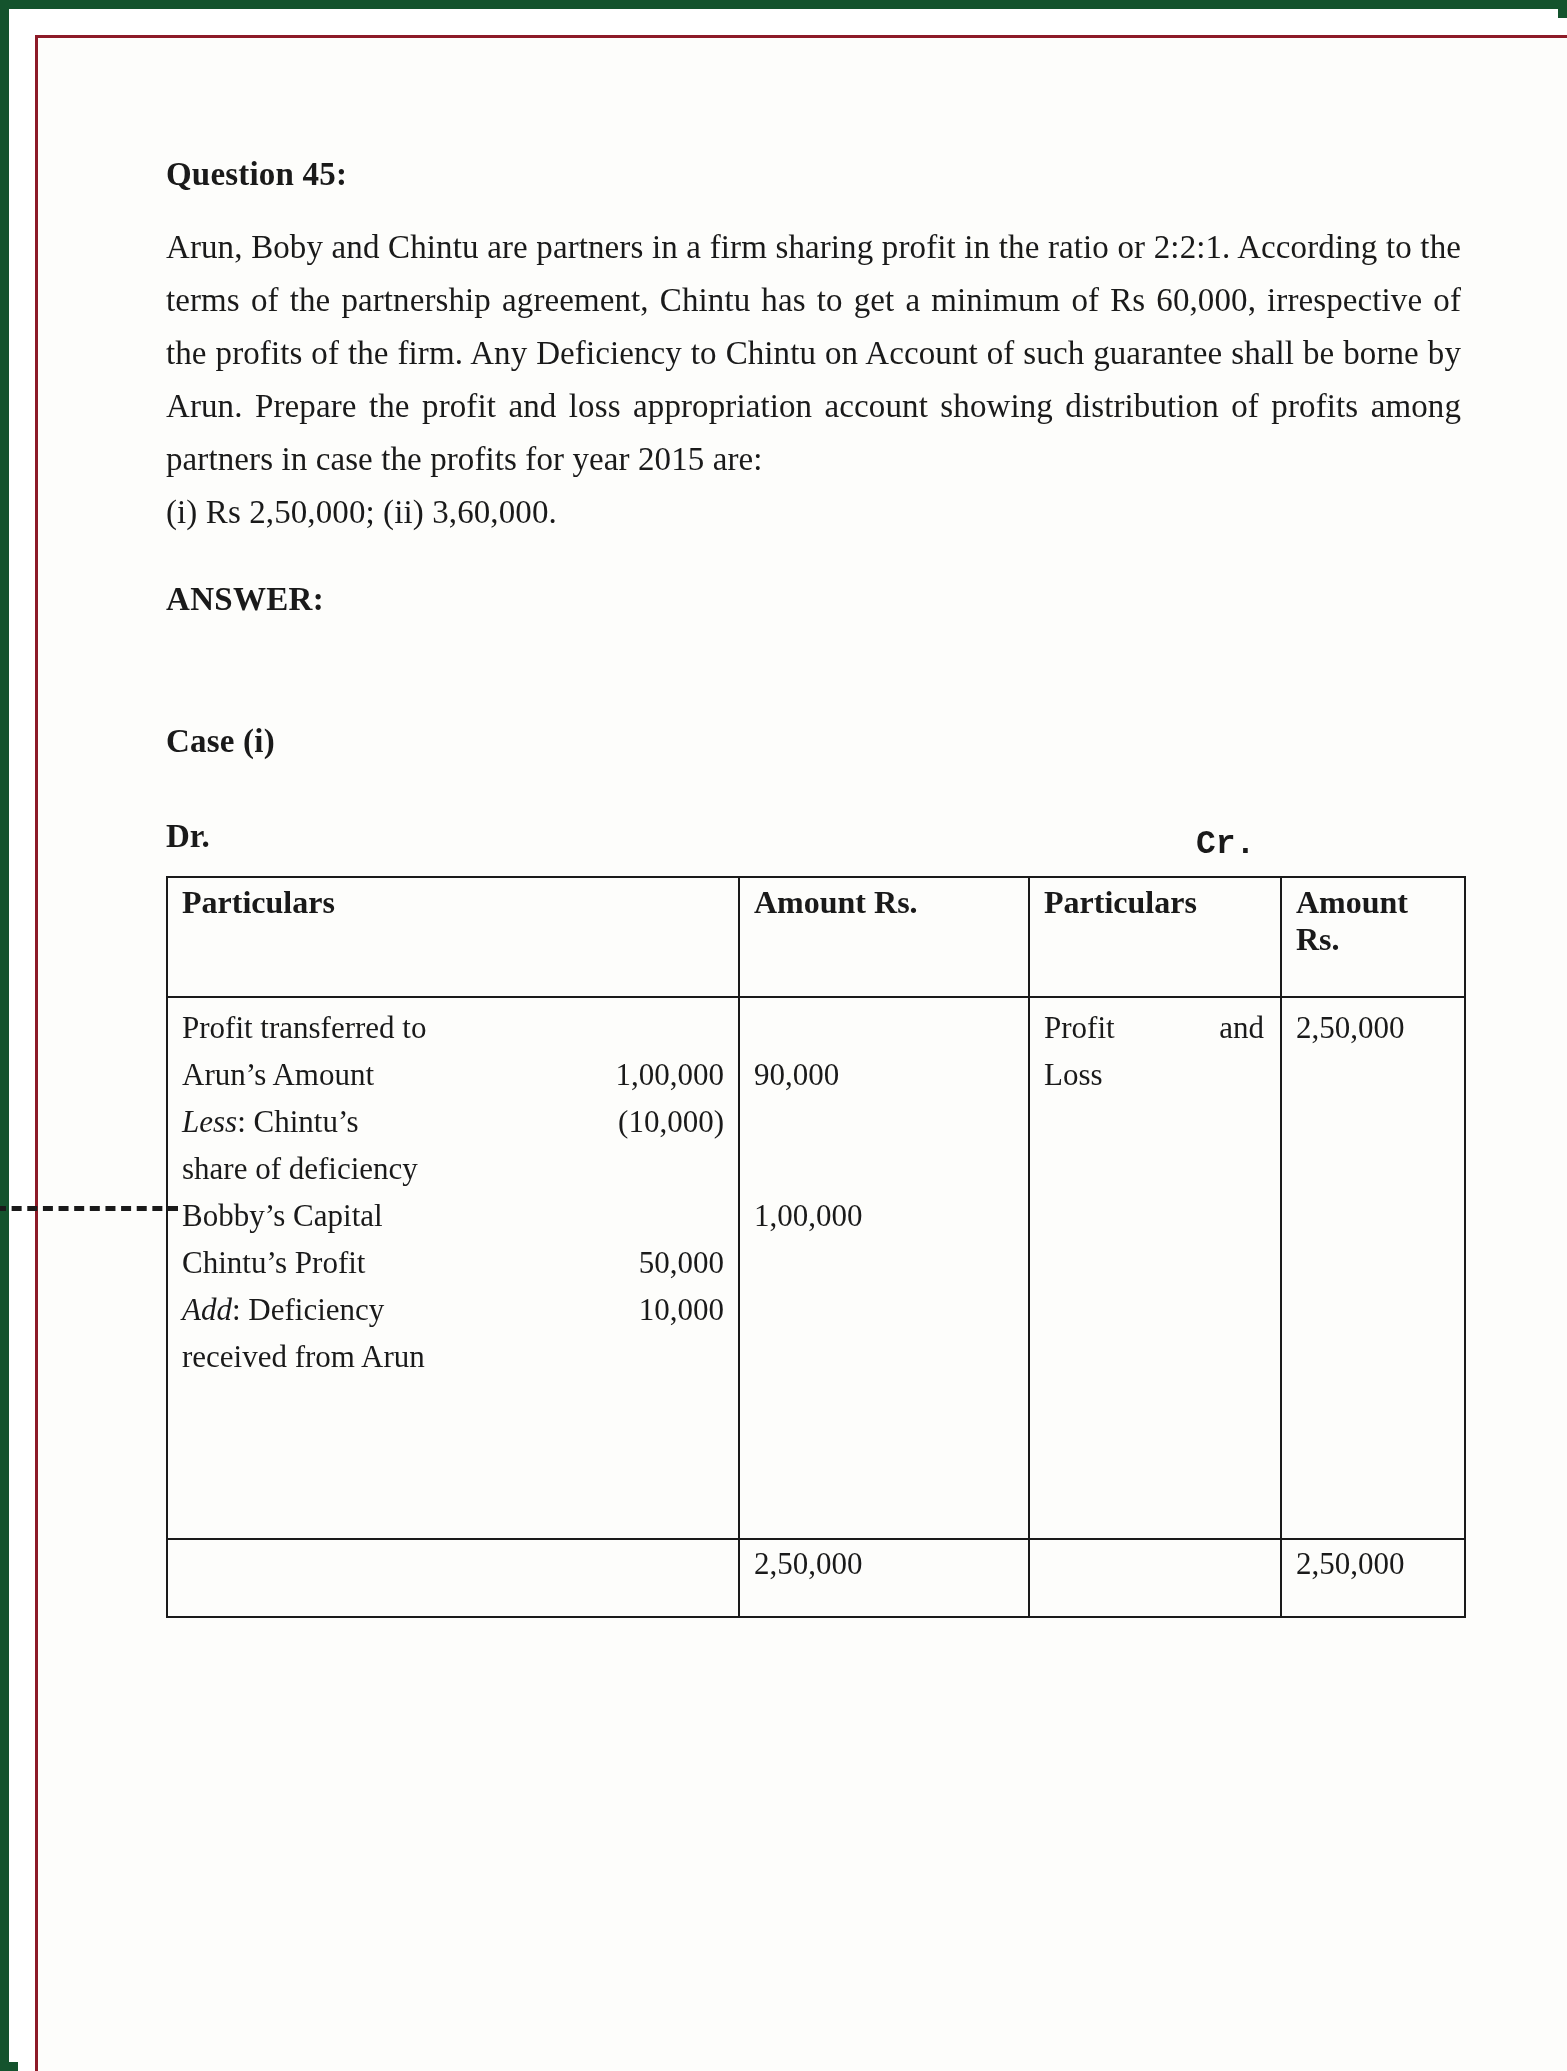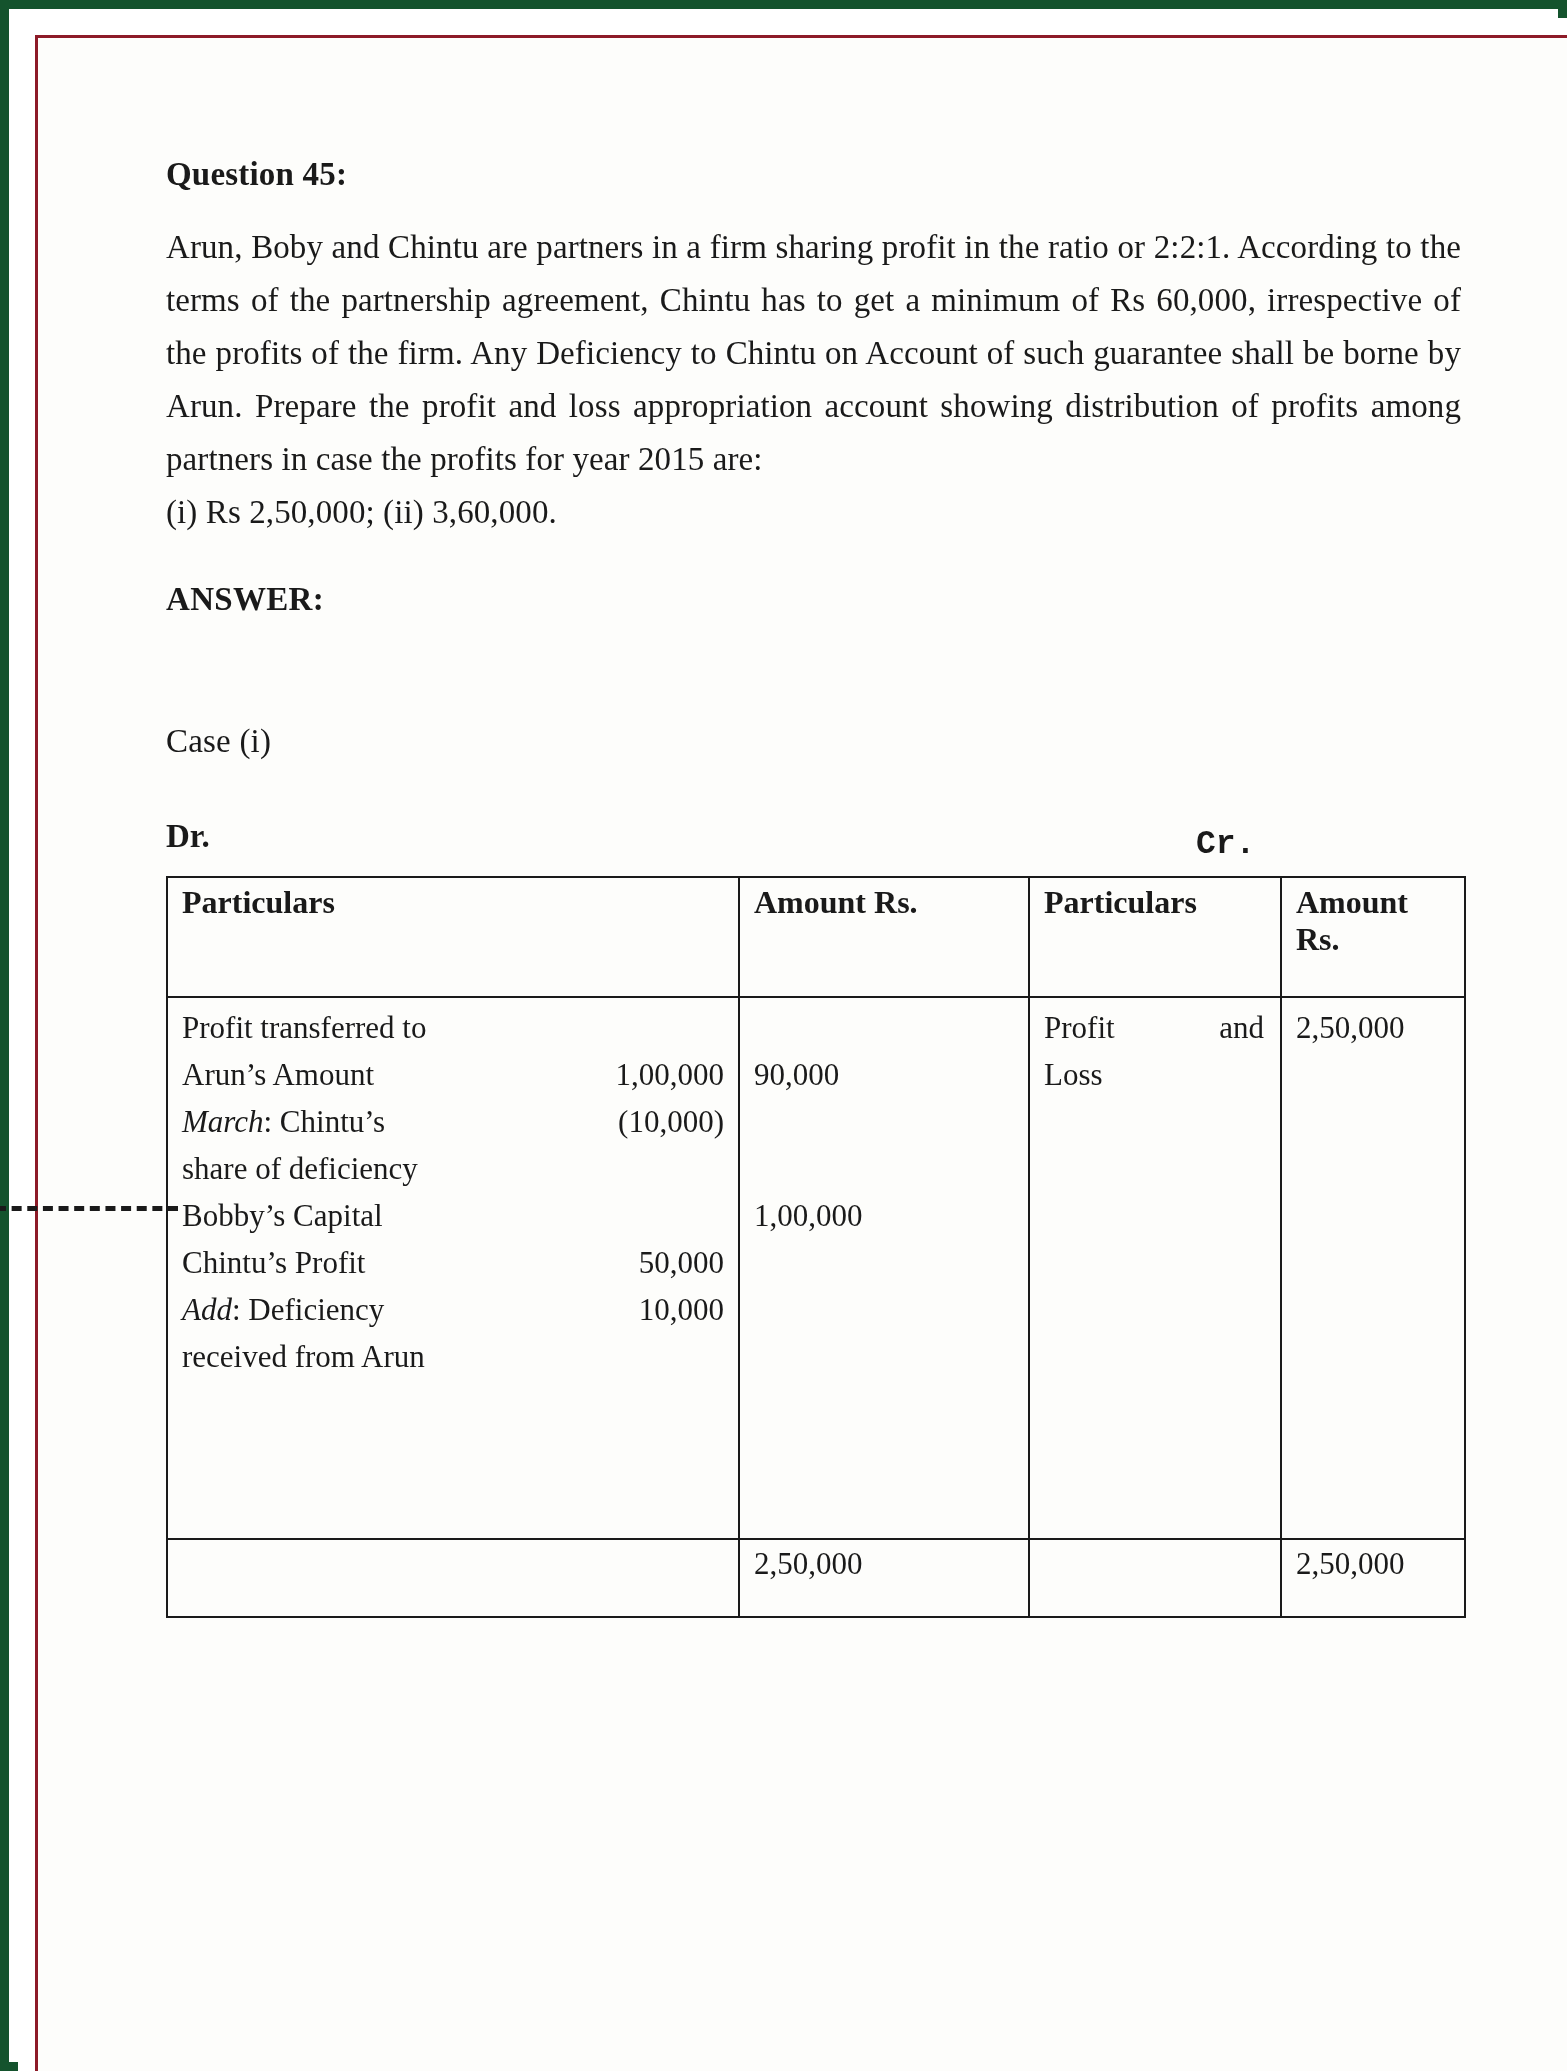--- a/index.html
+++ b/index.html
@@ -66,21 +66,21 @@
 
   .answer-label {
     font-size: 33px;
     font-weight: bold;
     margin: 42px 0 0 0;
     letter-spacing: 0.3px;
   }
 
   .case-label {
     font-size: 33px;
-    font-weight: normal;
+    font-weight: bold;
     margin: 105px 0 0 0;
     letter-spacing: 0.2px;
   }
 
   .table-title {
     font-size: 34px;
     font-weight: bold;
     margin: 46px 0 0 10px;
     width: 1290px;
     text-align: justify;
@@ -223,21 +223,21 @@
                   <span class="pt-row">
                     <span class="pt-label">Profit transferred to</span>
                   </span>
 
                   <span class="pt-row">
                     <span class="pt-label">Arun’s Amount</span>
                     <span class="pt-amt">1,00,000</span>
                   </span>
 
                   <span class="pt-row">
-                    <span class="pt-label"><span class="it">March</span><span>: Chintu’s</span></span>
+                    <span class="pt-label"><span class="it">Less</span><span>: Chintu’s</span></span>
                     <span class="pt-amt">(10,000)</span>
                   </span>
 
                   <span class="pt-row">
                     <span class="pt-label">share of deficiency</span>
                   </span>
 
                   <span class="dashline">
                     <span class="dashes"></span>
                   </span>

